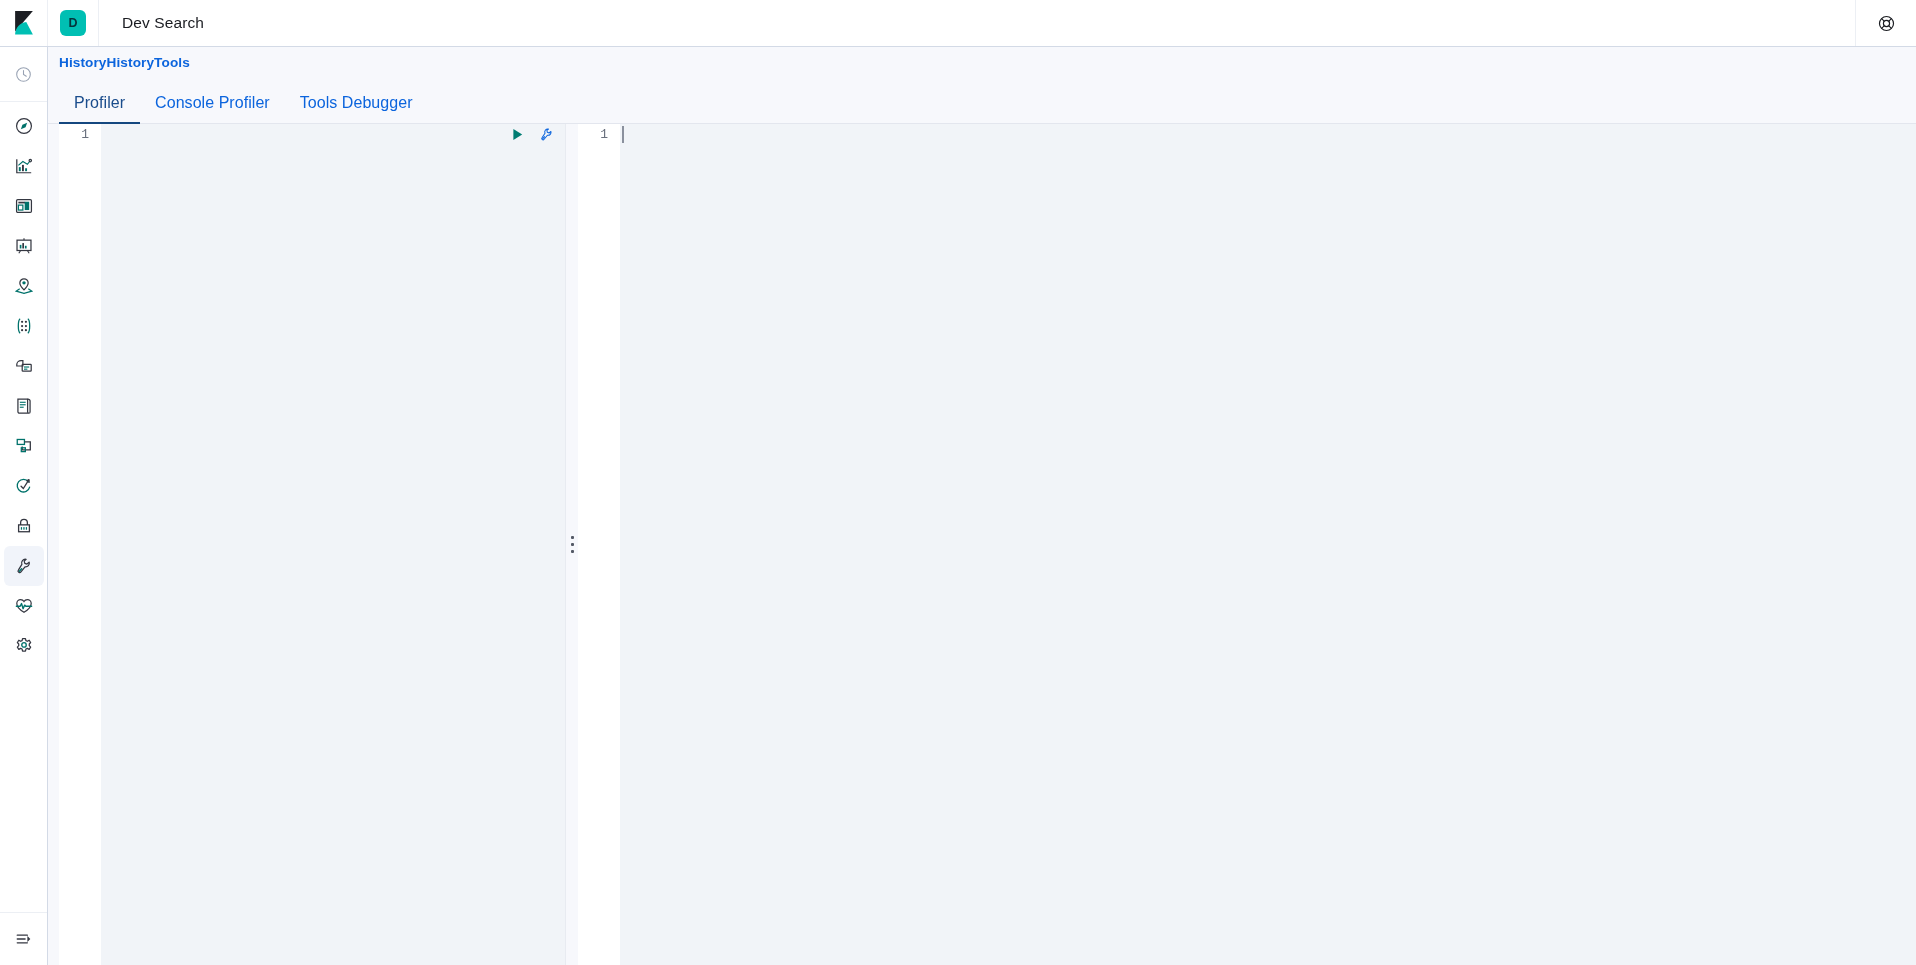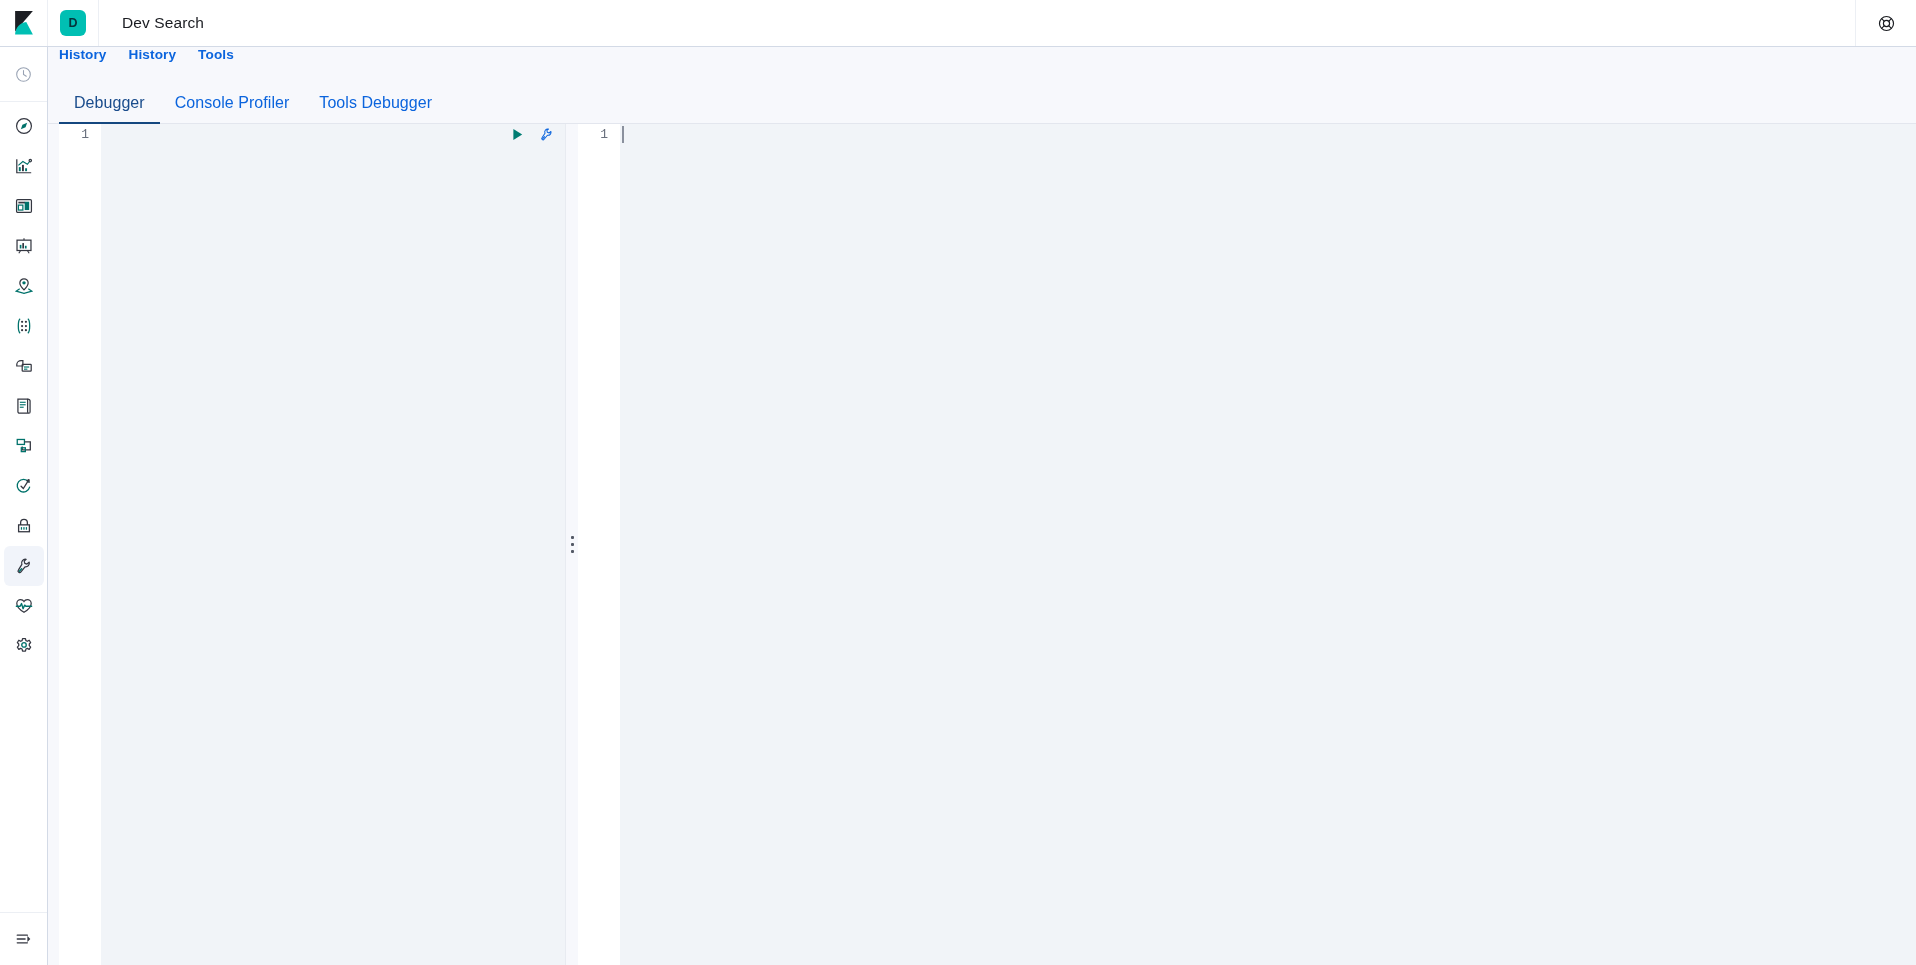--- a/index.html
+++ b/index.html
@@ -84,23 +84,22 @@
   .side-stack { display:flex; flex-direction:column; align-items:center; gap: 0px; padding: 4px 0; }
 
   
   .main {
     flex: 1 1 auto; min-width: 0;
     display: flex; flex-direction: column;
     background: #f7f8fc;
   }
   .topnav {
     height: 31px; min-height: 31px;
-    display: flex; align-items: flex-start;
+    display: flex; align-items: center;
     padding-left: 11px;
-    gap: 22px;
   }
   .topnav a {
     font-size: 13.6px; font-weight: 700; color: #0b64dd;
     text-decoration: none; cursor: pointer; letter-spacing: .1px;
   }
 
   .tabs {
     height: 46px; min-height: 46px;
     display: flex; align-items: flex-end;
     padding-left: 11px;
@@ -382,21 +381,21 @@
 
     <div class="main">
 
       <div class="topnav">
         <a>History</a>
         <a>History</a>
         <a>Tools</a>
       </div>
 
       <div class="tabs">
-        <div class="tab active">Debugger</div>
+        <div class="tab active">Profiler</div>
         <div class="tab">Console Profiler</div>
         <div class="tab">Tools Debugger</div>
       </div>
 
       <div class="editors">
 
         <div class="pane pane-left">
           <div class="editor">
             <div class="active-line"></div>
             <div class="gutter">

